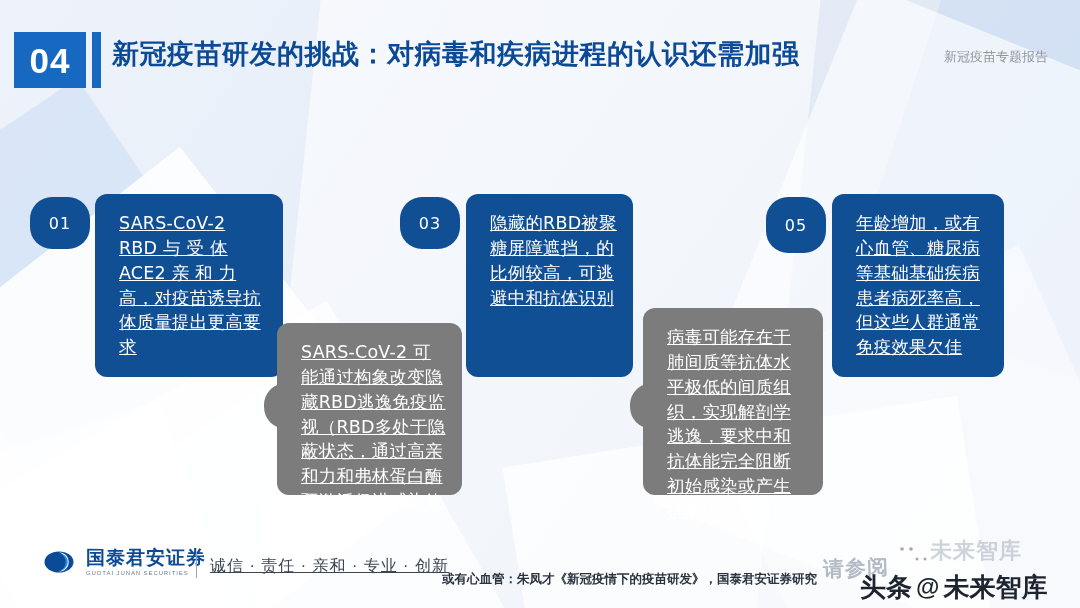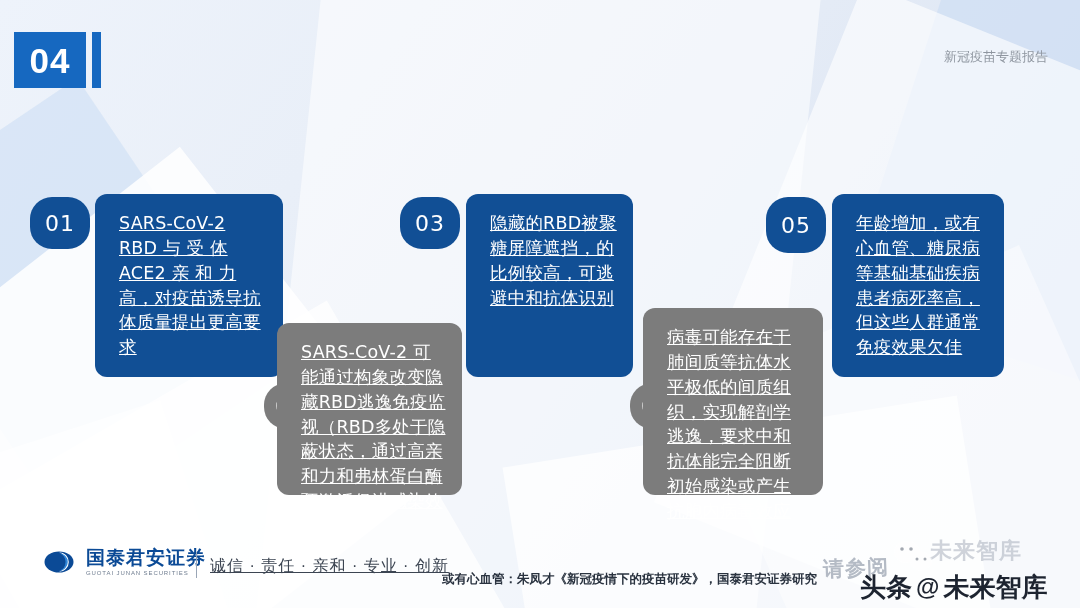--- a/index.html
+++ b/index.html
@@ -110,21 +110,21 @@
     border-radius: 12px;
     text-decoration: underline;
   }
   .card-blue   { background: #114f95; }
   .card-gray   { background: #7c7c7c; }
 
   .tag {
     position: absolute;
     border-radius: 22px;
     display: flex; align-items: center; justify-content: center;
-    color: #ffffff; font-size: 22px; font-weight: 400;
+    color: #ffffff; font-size: 16px; font-weight: 400;
     letter-spacing: 1px;
     font-family: "DejaVu Sans", "Liberation Sans", sans-serif;
   }
   .tag-blue { background: #114f95; }
   .tag-gray { background: #7c7c7c; margin-left: 44px; }
 
   
   #tag-01  { left: 30px;  top: 197px; width: 60px;  height: 52px; }
   #body-01 { left: 95px;  top: 194px; width: 188px; height: 183px; }
 
@@ -218,20 +218,21 @@
     <div class="shape sh-white-diag-r"></div>
     <div class="shape sh-white-diag-r2"></div>
     <div class="shape sh-white-mid"></div>
   </div>
 
   <div class="header">
     <div class="num-badge">
       <span>04</span>
     </div>
     <div class="header-bar"></div>
+    <div class="header-title">新冠疫苗研发的挑战：对病毒和疾病进程的认识还需加强</div>
     <div class="header-tag">新冠疫苗专题报告</div>
   </div>
 
   <div class="tag tag-blue" id="tag-01">01</div>
   <div class="card card-body card-blue" id="body-01">SARS-CoV-2 RBD 与 受 体 ACE2 亲 和 力 高，对疫苗诱导抗体质量提出更高要求</div>
 
   <div class="tag tag-gray" id="tag-02">02</div>
   <div class="card card-body card-gray" id="body-02">SARS-CoV-2 可能通过构象改变隐藏RBD逃逸免疫监视（RBD多处于隐蔽状态，通过高亲和力和弗林蛋白酶预激活促进感染效率）</div>
 
   <div class="tag tag-blue" id="tag-03">03</div>

